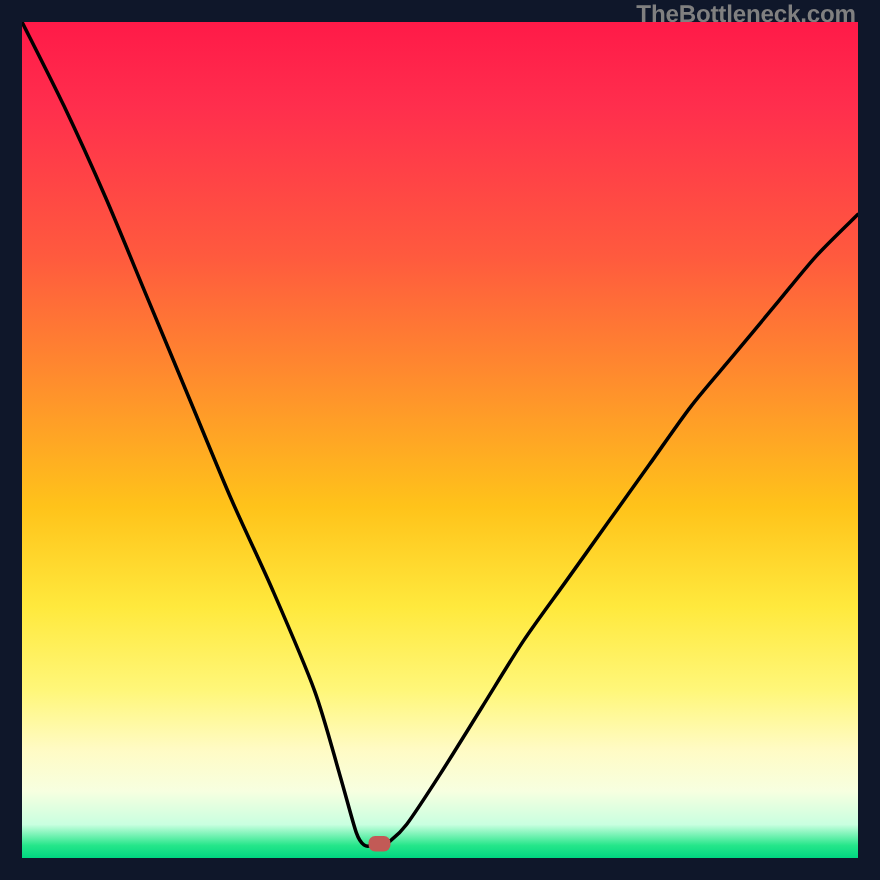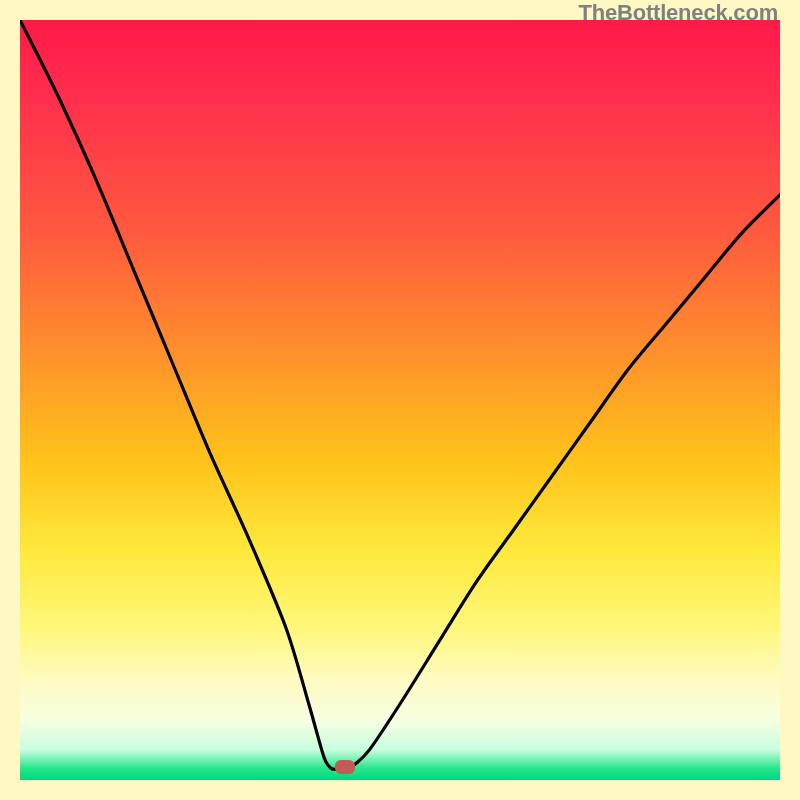--- a/index.html
+++ b/index.html
@@ -10,21 +10,21 @@
     position: relative;
     overflow: hidden;
     font-family: Arial, Helvetica, sans-serif;
   }
   .frame {
     position: absolute;
     left: 0;
     top: 0;
     width: 800px;
     height: 800px;
-    background: #fef9c3;
+    background: #0f172a;
   }
   .plot-area {
     position: absolute;
     left: 20px;
     top: 20px;
     width: 760px;
     height: 760px;
   }
   .gradient-bg {
     position: absolute;

